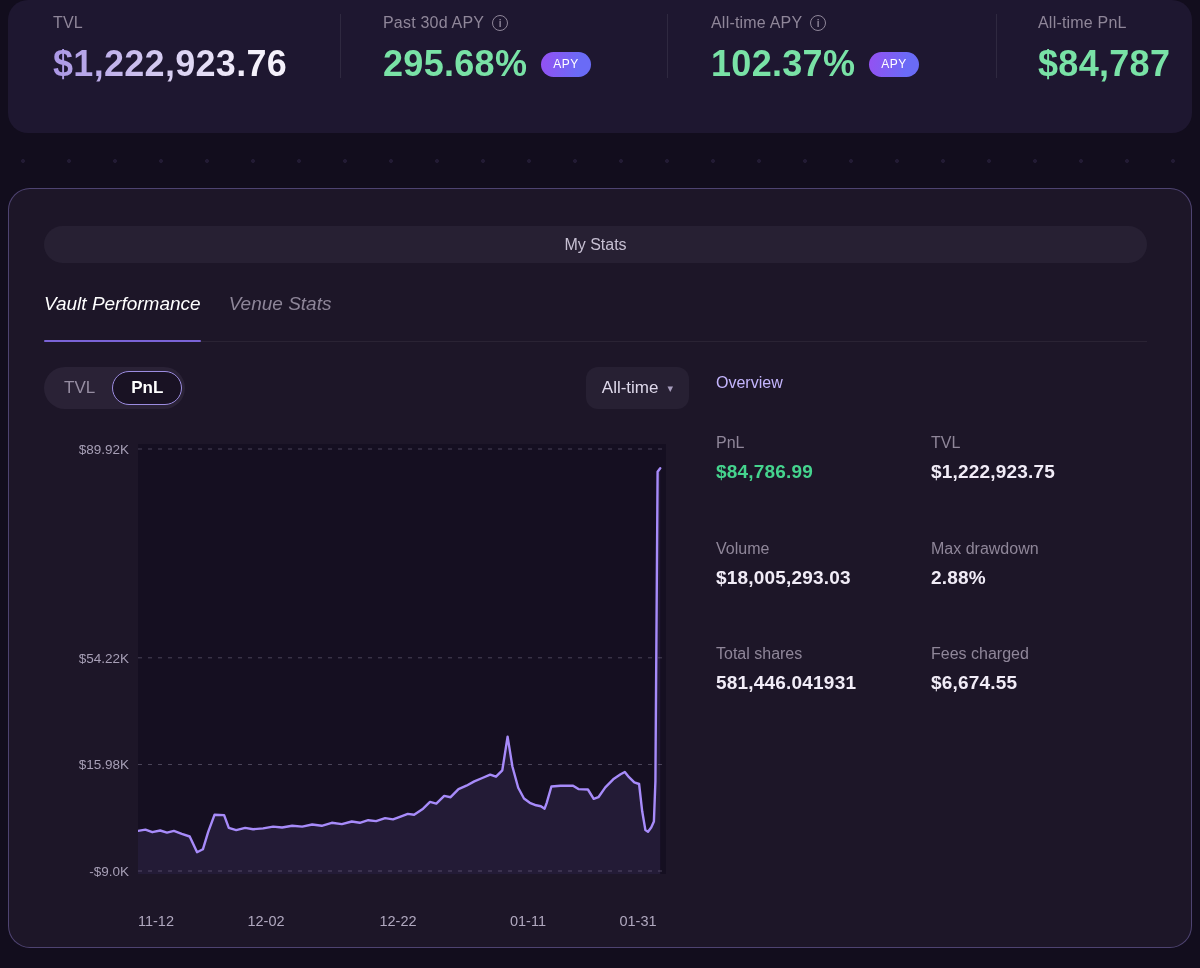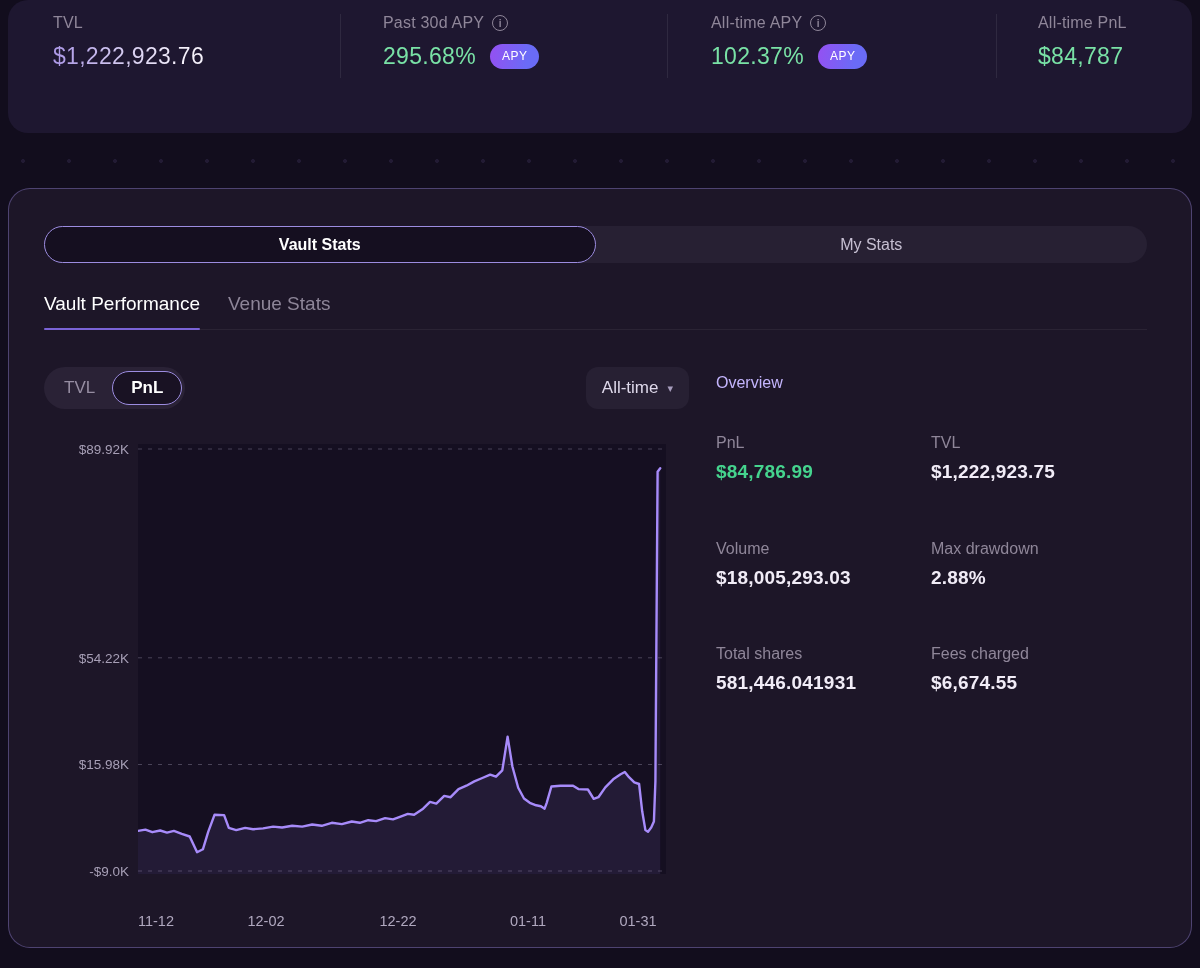--- a/index.html
+++ b/index.html
@@ -21,21 +21,21 @@
   }
   .stat-col { position:absolute; top:14px; }
   .stat-divider { position:absolute; top:14px; width:1px; height:64px; background:rgba(255,255,255,0.08); }
   .stat-label { display:flex; align-items:center; gap:8px; font-size:16px; color:#8f8699; letter-spacing:0.2px; }
   .info-icon {
     display:inline-flex; align-items:center; justify-content:center;
     width:16px; height:16px; border:1.4px solid #8f8699; border-radius:50%;
     font-size:10px; color:#8f8699; font-weight:700; font-style:normal;
   }
   .stat-value-row { display:flex; align-items:center; margin-top:11px; }
-  .stat-value { font-size:23px; font-weight:400; letter-spacing:0.3px; }
+  .stat-value { font-size:36px; font-weight:700; letter-spacing:0.3px; }
   .stat-value.gradient {
     background:linear-gradient(90deg,#ab97e6 0%, #cfc4ef 40%, #f5f1fb 85%);
     -webkit-background-clip:text; background-clip:text;
     -webkit-text-fill-color:transparent; color:transparent;
   }
   .stat-value.green { color:#79e2a6; }
   .apy-badge {
     margin-left:14px; padding:5px 12px 6px; border-radius:999px;
     background:linear-gradient(100deg,#9550f2 0%, #6a6bf6 75%);
     font-size:12px; font-weight:400; color:#fff; letter-spacing:0.5px;
@@ -59,21 +59,21 @@
     background:#150f20; border:1.5px solid #9c8ce0; border-radius:999px;
     color:#fff; font-weight:700;
   }
   .tab.inactive { color:#c6bfd2; border-radius:0 999px 999px 0; }
 
   
   .sub-tabs {
     position:absolute; left:35px; right:44px; top:104px;
     display:flex; gap:28px; border-bottom:1px solid rgba(255,255,255,0.06);
   }
-  .sub-tab { font-size:19px; padding-bottom:14px; position:relative; line-height:22px; cursor:pointer; }
+  .sub-tab { font-size:19px; padding-bottom:26px; position:relative; line-height:22px; cursor:pointer;font-style:italic; }
   .sub-tab.active { color:#fff; font-weight:500; }
   .sub-tab.active::after {
     content:""; position:absolute; left:0; right:0; bottom:-1px; height:2px;
     background:#7a63d6; border-radius:2px;
   }
   .sub-tab.inactive { color:#8d8598; }
 
   
   .controls-row {
     position:absolute; left:35px; top:178px; width:645px; height:42px;
@@ -158,21 +158,20 @@
     </div>
     <div class="stat-value-row">
       <span class="stat-value green">$84,787</span>
     </div>
   </div>
 </div>
 
 <div class="main-panel">
 
   <div class="tab-bar">
-    <div class="tab active">Vault Stats</div>
     <div class="tab inactive">My Stats</div>
   </div>
 
   <div class="sub-tabs">
     <div class="sub-tab active">Vault Performance</div>
     <div class="sub-tab inactive">Venue Stats</div>
   </div>
 
   <div class="controls-row">
     <div class="toggle-group">

